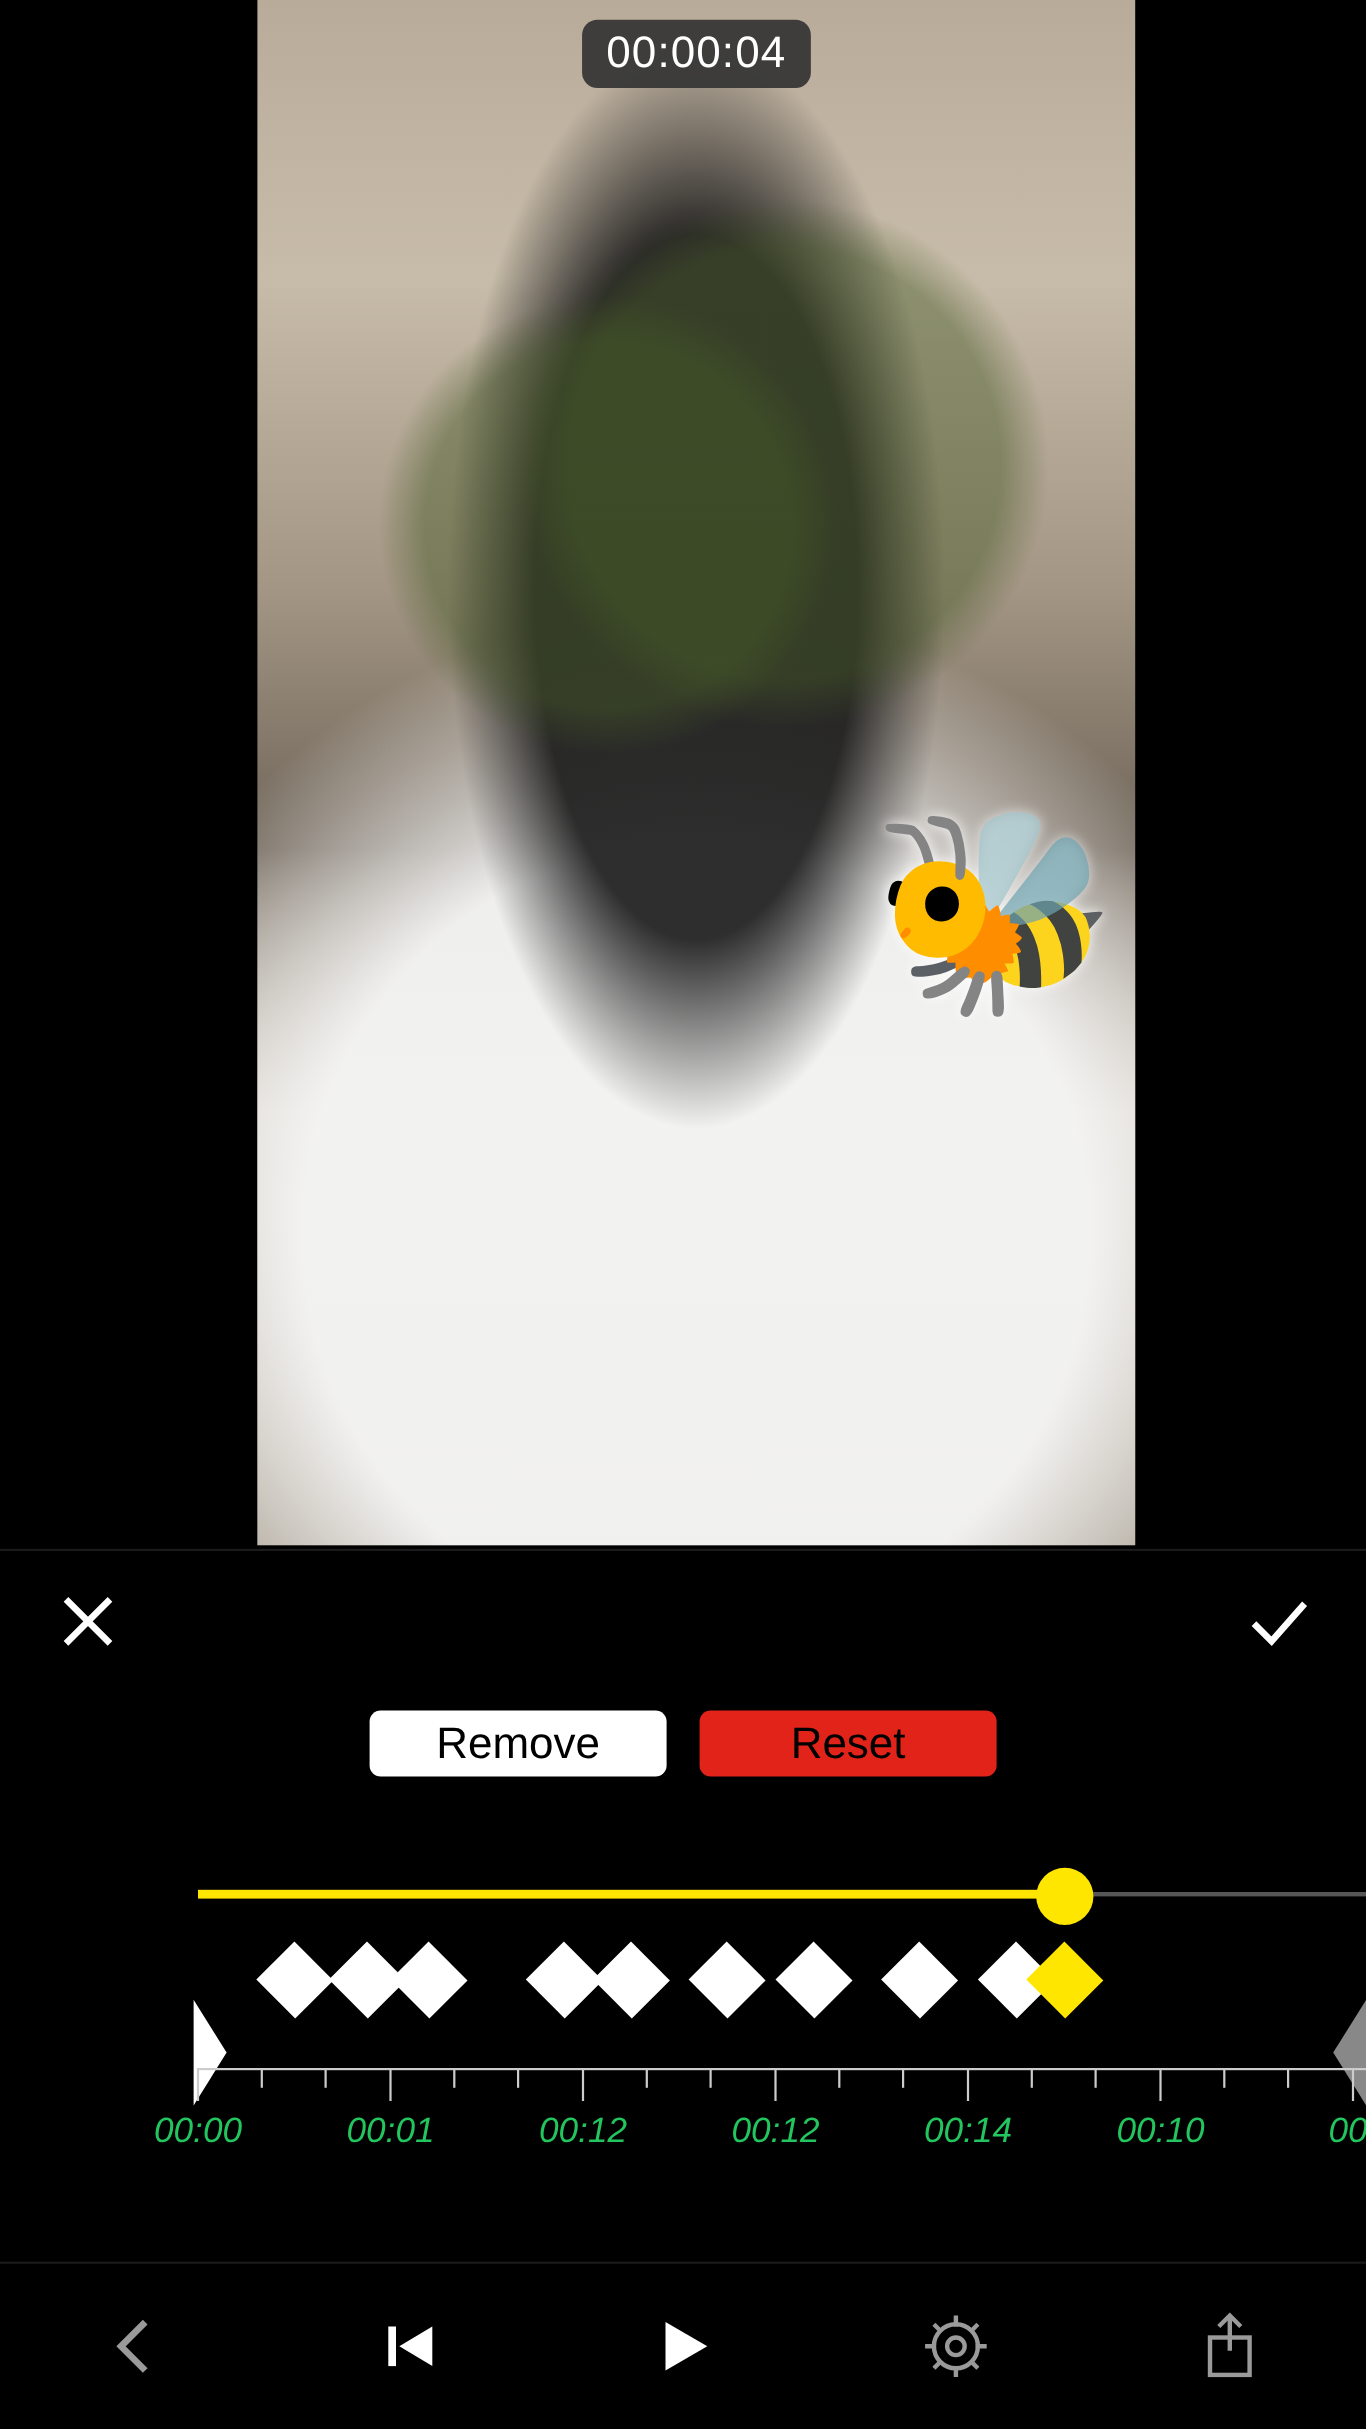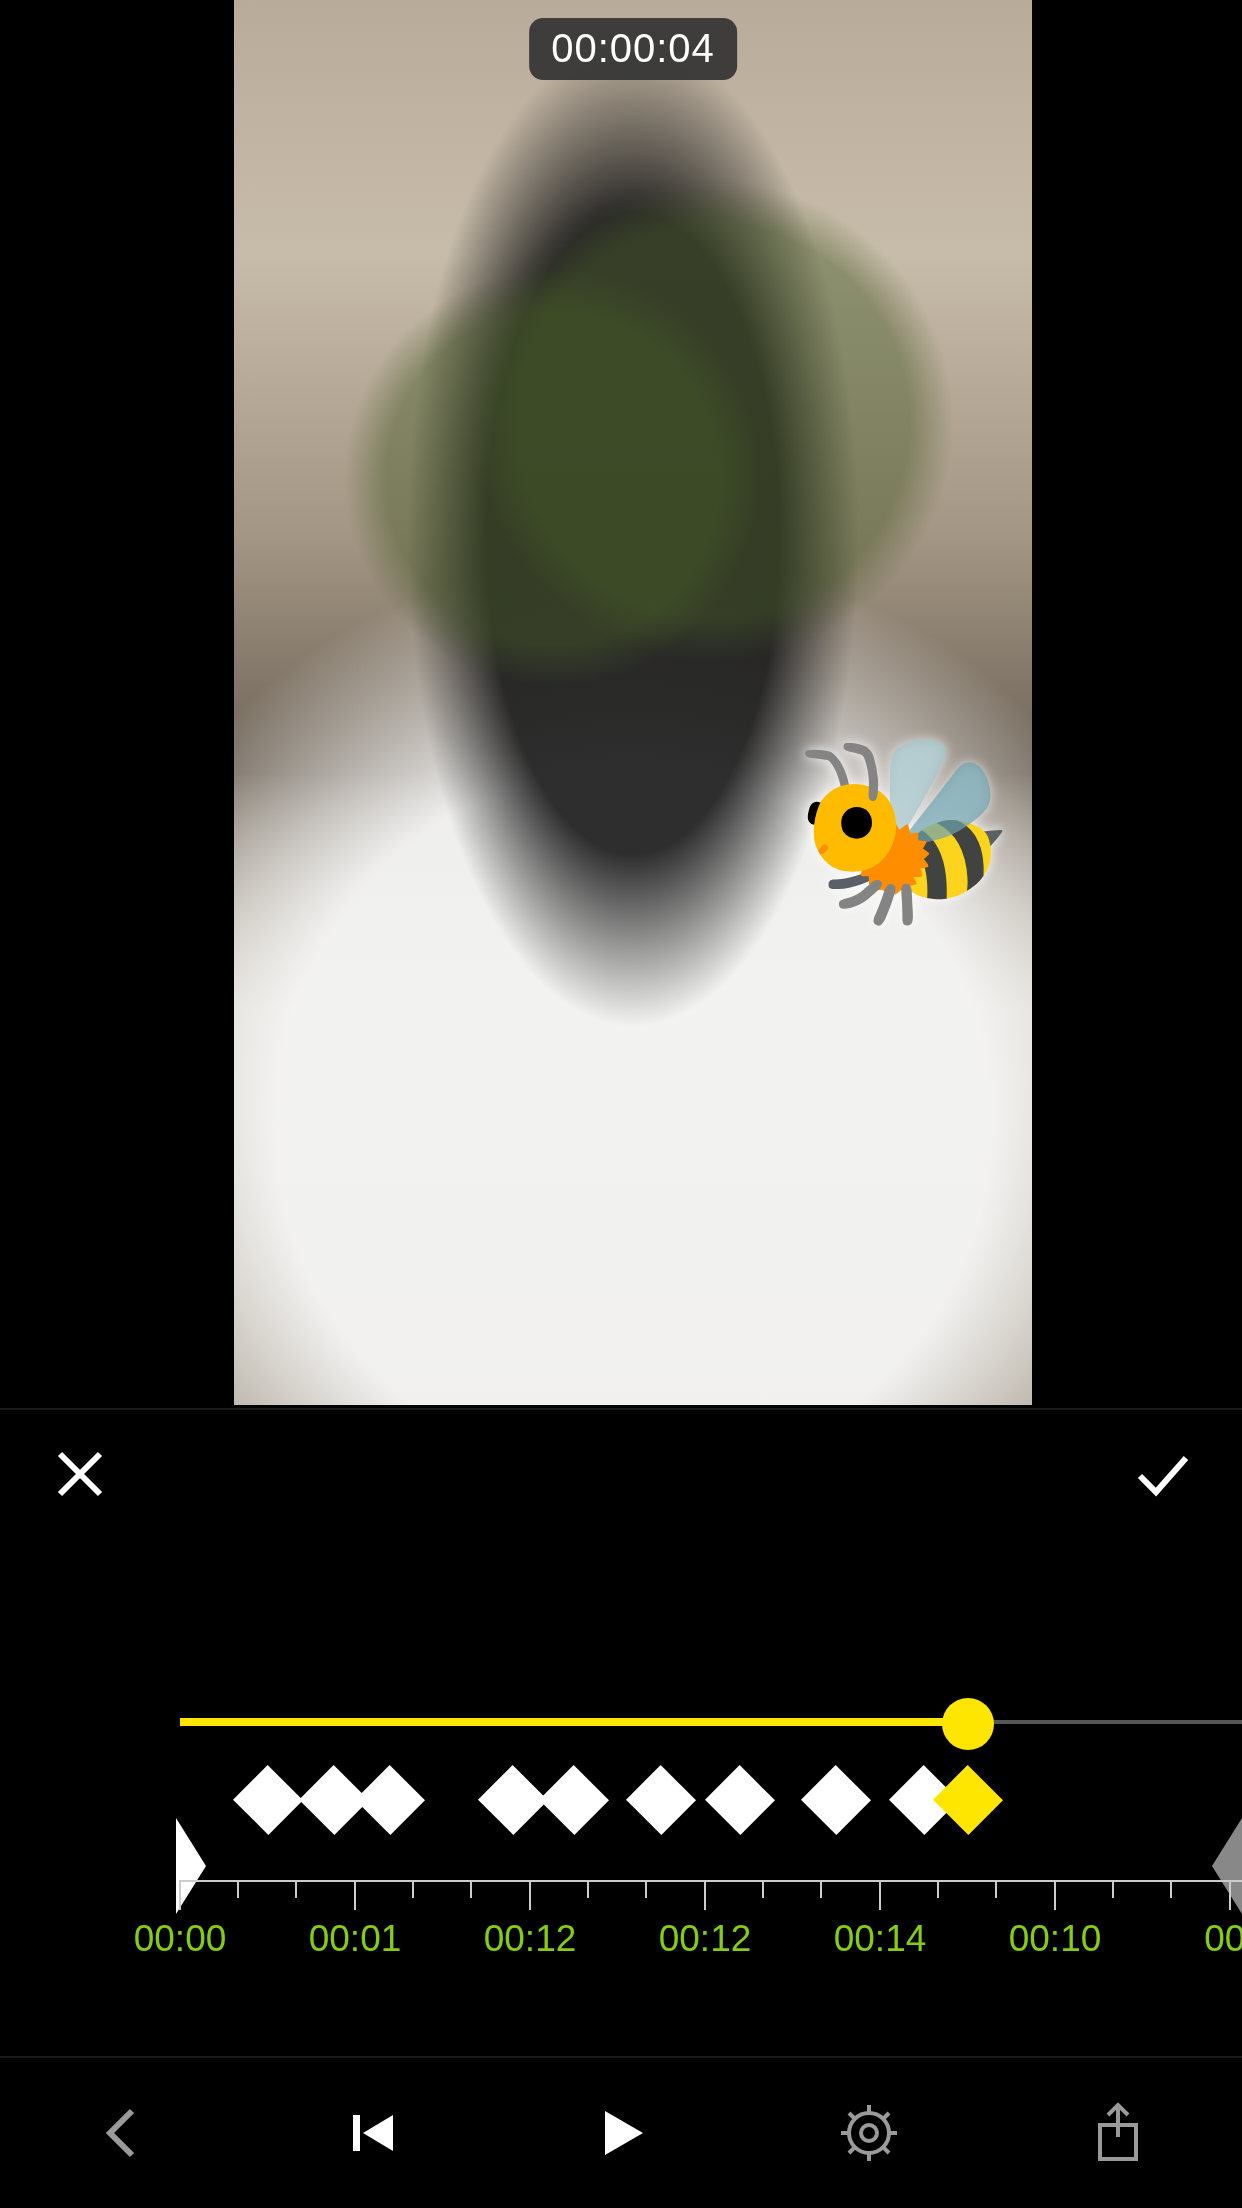--- a/index.html
+++ b/index.html
@@ -157,22 +157,23 @@
     border-bottom: 48px solid transparent;
     border-right: 30px solid #888;
   }
 
   
   .ruler {
     position: absolute;
     left: 0; right: 0;
     top: 190px;
     height: 90px;
-    color: #84cc16;
-    font-size: 37px;
+    color: #22c55e;
+    font-size: 32px;
+    font-style: italic;
   }
   .ruler-line {
     position: absolute;
     left: 180px; right: 0;
     top: 0;
     height: 2px;
     background: #ccc;
   }
   .tick-minor {
     position: absolute;
@@ -238,20 +239,24 @@
           <line x1="50" y1="10" x2="10" y2="50"></line>
       </svg>
     </button>
     <button class="icon-btn confirm-btn" aria-label="Confirm">
       <svg class="icon-svg" viewBox="0 0 60 60">
         <polyline points="8,32 24,48 54,14"></polyline>
       </svg>
     </button>
   </div>
 
+  <div class="btn-row">
+    <button class="pill-btn pill-white">Remove</button>
+    <button class="pill-btn pill-red">Reset</button>
+  </div>
 
   <div class="timeline">
     <div class="progress-track"></div>
     <div class="progress-fill" id="progress-fill" style="width: 787.5px;"></div>
     <div class="playhead" id="playhead" style="left: 967.5px;"></div>
 
     <div class="keyframe-row" id="kf-row">
       <div class="clip-start" id="clip-start" style="left: 176px;"></div>
       <div class="clip-end" id="clip-end" style="right: 0px;"></div>
     <div class="kf" style="left: 267.5px;"></div>

